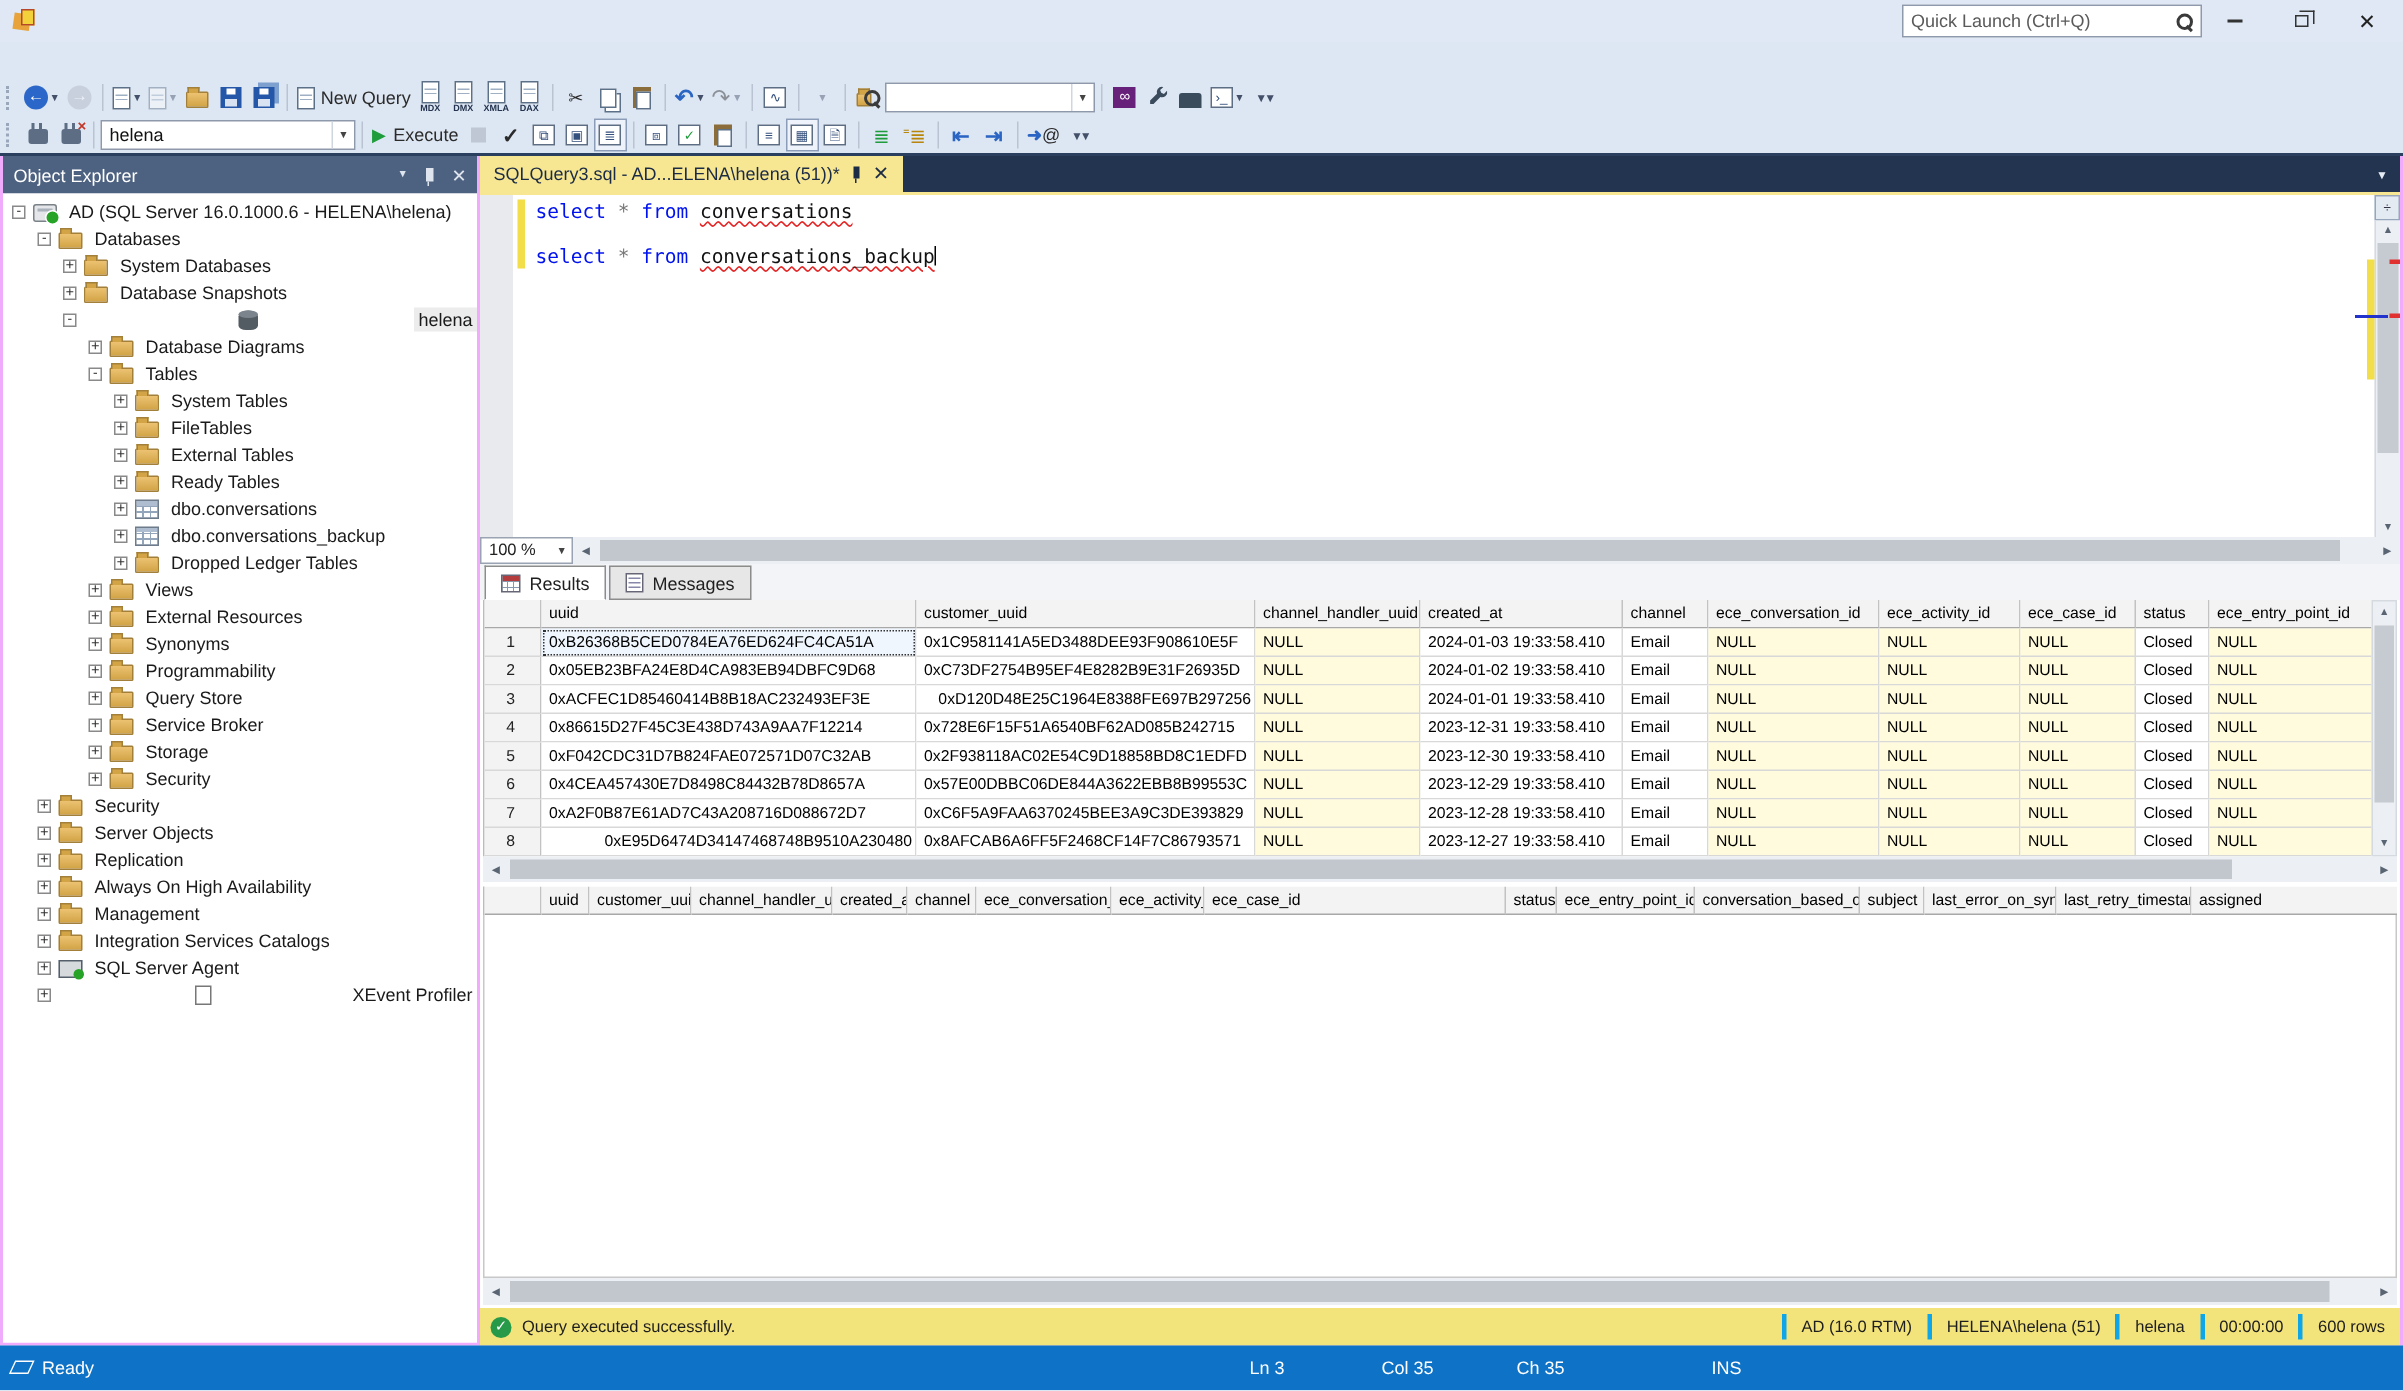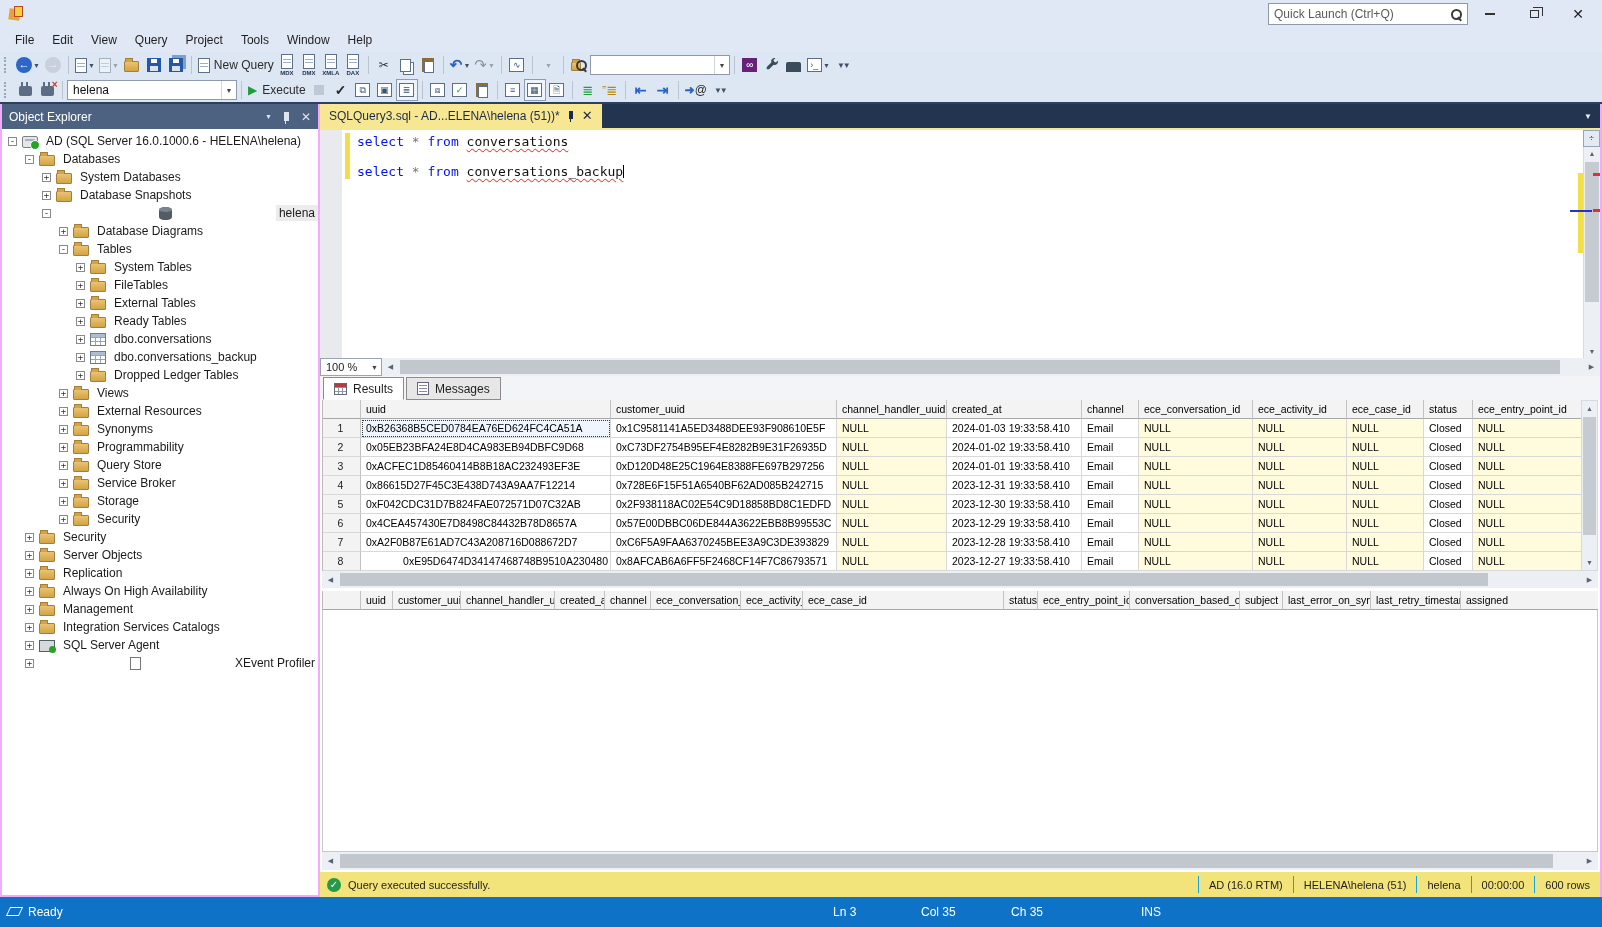--- a/index.html
+++ b/index.html
@@ -150,21 +150,21 @@
 .gcell{flex:none;border-right:1px solid #d8d8d8;border-bottom:1px solid #d8d8d8;padding:3px 2px 0 5px;white-space:nowrap;overflow:hidden;color:#000;background:#fff}
 .ghead .gcell{background:#f3f3f3;border-right:1px solid #c2c2c2;border-bottom:1px solid #a8a8a8}
 .gnum{background:#f3f3f3;border-right:1px solid #c2c2c2;text-align:center;padding-left:0;color:#222}
 .null{background:#fffbdc}
 .selcell{background:#f0f6fe;outline:1px dotted #333;outline-offset:-2px}
 
 
 .qstrip{position:absolute;left:0;right:0;top:768px;height:25px;background:#f3e37b;display:flex;align-items:center;font-size:11px;color:#1e1e1e}
 .qcheck{width:14px;height:14px;border-radius:50%;background:#269a49;color:#fff;font-size:10px;line-height:14px;text-align:center;margin:0 7px 0 7px;flex:none}
 .qsegs{margin-left:auto;display:flex;align-items:center;height:100%}
-.qseg{padding:0 10px;border-left:1px solid #0ea5e9;height:68%;display:flex;align-items:center}
+.qseg{padding:0 10px;border-left:3px solid #0ea5e9;height:68%;display:flex;align-items:center}
 
 
 .statusbar{position:absolute;left:0;right:0;bottom:0;height:30px;background:#0e72c6;color:#fff;font-size:12px}
 .pgram{position:absolute;left:8px;top:10px;width:13px;height:9px;border:1px solid #fff;transform:skewX(-25deg)}
 .sbt{position:absolute;top:8px}
 </style>
 </head>
 <body>
 
 <div id="app">
@@ -181,30 +181,20 @@
         </span>
       <span class="winbtn">
           <span class="ic-restore"></span>
         </span>
       <span class="winbtn">
           <span class="ic-close">✕</span>
         </span>
     </div>
   </div>
 
-  <div class="menubar">
-      <span class="menu-item">File</span>
-      <span class="menu-item">Edit</span>
-      <span class="menu-item">View</span>
-      <span class="menu-item">Query</span>
-      <span class="menu-item">Project</span>
-      <span class="menu-item">Tools</span>
-      <span class="menu-item">Window</span>
-      <span class="menu-item">Help</span>
-    </div>
 
   <div class="toolbar tb1">
     <span class="grip"></span>
     <span class="tbtn">
         <span class="circ">←</span>
         <span class="dd">▼</span>
       </span>
     <span class="tbtn dis">
         <span class="circ gray">→</span>
       </span>
@@ -645,21 +635,21 @@
               <span class="gcell" style="width: 57px;">Email</span>
               <span class="gcell null" style="width: 114px;">NULL</span>
               <span class="gcell null" style="width: 94px;">NULL</span>
               <span class="gcell null" style="width: 77px;">NULL</span>
               <span class="gcell" style="width: 49px;">Closed</span>
               <span class="gcell null" style="width: 130px;">NULL</span>
             </div>
             <div class="grow">
               <span class="gcell gnum" style="width: 38px;">3</span>
               <span class="gcell" style="width: 250px;">0xACFEC1D85460414B8B18AC232493EF3E</span>
-              <span class="gcell" style="width: 226px;">0xD120D48E25C1964E8388FE697B297256</span>
+              <span class="gcell" style="width: 226px; text-align: right;">0xD120D48E25C1964E8388FE697B297256</span>
               <span class="gcell null" style="width: 110px;">NULL</span>
               <span class="gcell" style="width: 135px;">2024-01-01 19:33:58.410</span>
               <span class="gcell" style="width: 57px;">Email</span>
               <span class="gcell null" style="width: 114px;">NULL</span>
               <span class="gcell null" style="width: 94px;">NULL</span>
               <span class="gcell null" style="width: 77px;">NULL</span>
               <span class="gcell" style="width: 49px;">Closed</span>
               <span class="gcell null" style="width: 130px;">NULL</span>
             </div>
             <div class="grow">

